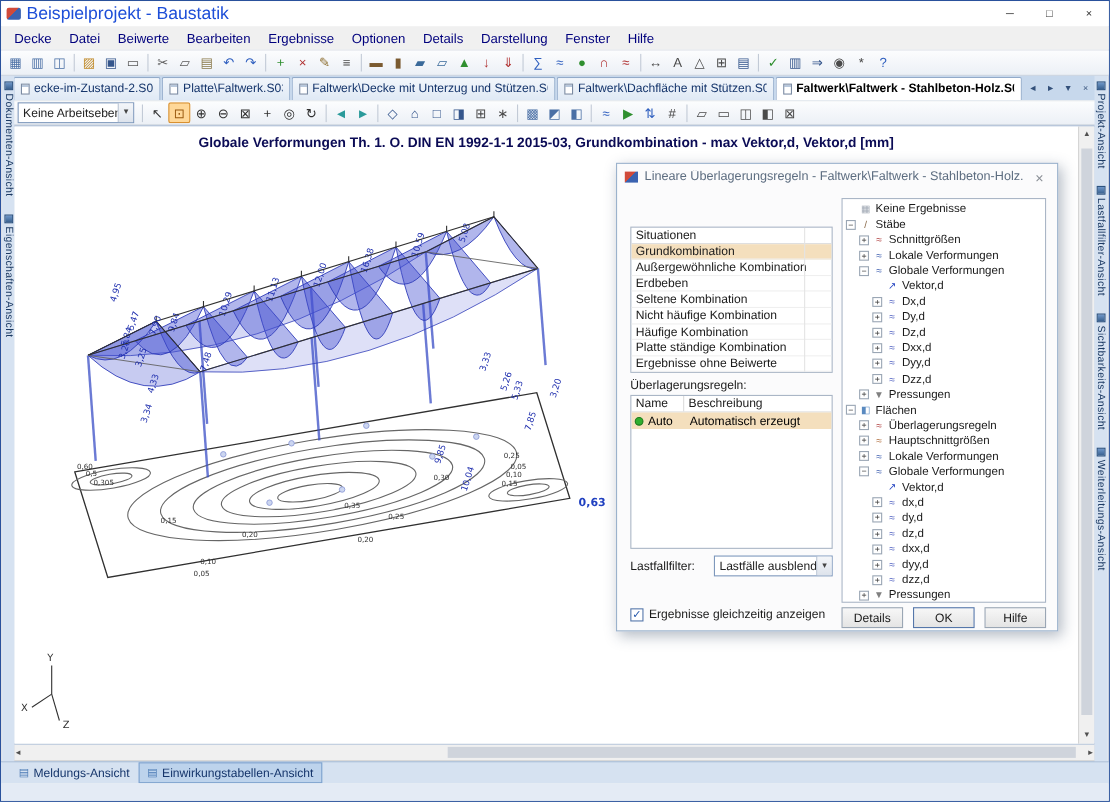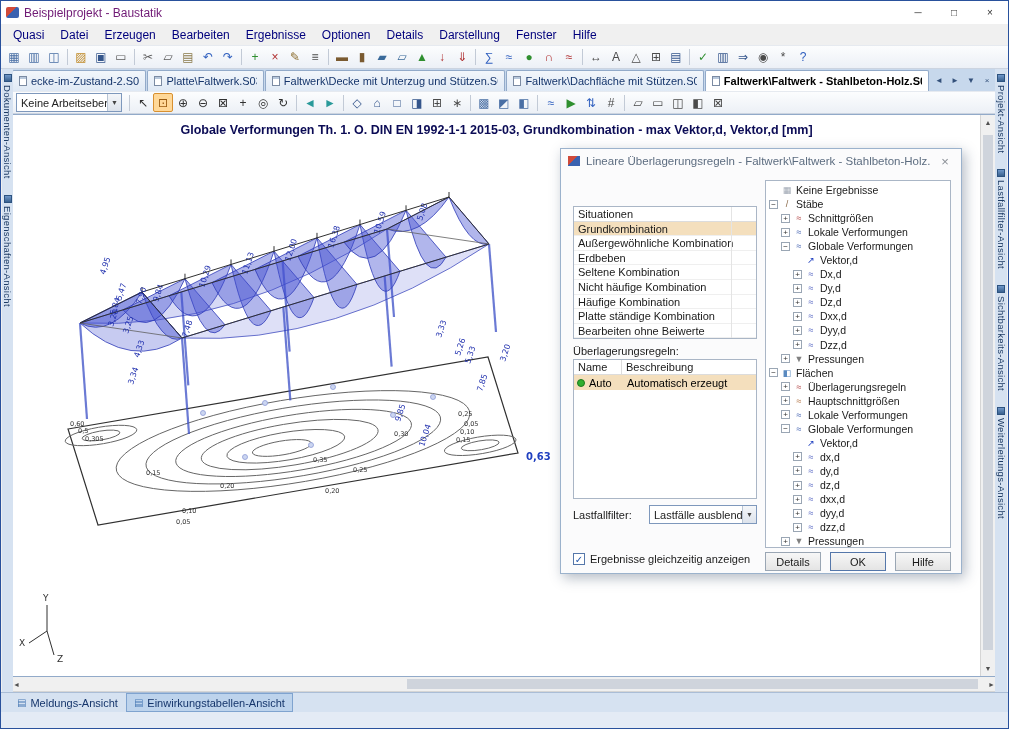--- a/index.html
+++ b/index.html
@@ -2,21 +2,21 @@
 <html><head>
 <meta charset="utf-8">
 <style>
   *{box-sizing:border-box;margin:0;padding:0}
   html,body{width:1009px;height:729px}
   body{font-family:"Liberation Sans","DejaVu Sans",sans-serif;position:relative;overflow:hidden;background:#e8eef7}
   .window{position:absolute;inset:0;border:1px solid #29519c;display:flex;flex-direction:column;background:#f0f0f0}
 
   .titlebar{height:23px;background:#fff;display:flex;align-items:center;padding-left:5px;flex:0 0 auto}
   .app-icon{width:13px;height:11px;margin-right:5px;background:linear-gradient(135deg,#d04a3a 0 45%,#3a62b0 45% 100%);border-radius:2px}
-  .title-text{font-size:12px;color:#701a75}
+  .title-text{font-size:16px;color:#1d4ed8}
   .win-controls{margin-left:auto;display:flex;height:100%}
   .win-btn{width:36px;display:flex;align-items:center;justify-content:center;font-size:10px;color:#333}
 
   .menubar{height:21px;display:flex;align-items:center;background:#f0f0f0;padding-left:4px;flex:0 0 auto}
   .menu-item{font-size:12px;color:#00007d;padding:2px 8px;white-space:nowrap}
 
   .toolbar{display:flex;align-items:center;background:linear-gradient(#fcfdfe,#ecf0f6);border-top:1px solid #e6eaf0;border-bottom:1px solid #ccd4e0;flex:0 0 auto}
   .t1{height:24px;padding-left:3px}
   .t2{height:23px;margin-left:11px;margin-right:12px;padding-left:2px}
   .ticon{width:20px;height:19px;display:flex;align-items:center;justify-content:center;font-size:12px;border:1px solid transparent;border-radius:2px;flex:0 0 auto}
@@ -108,23 +108,23 @@
     <span class="app-icon"></span>
     <span class="title-text">Beispielprojekt - Baustatik</span>
     <div class="win-controls">
       <span class="win-btn">─</span>
       <span class="win-btn">□</span>
       <span class="win-btn">×</span>
     </div>
   </div>
 
   <div class="menubar" id="menubar">
-      <span class="menu-item">Quasi</span>
+      <span class="menu-item">Decke</span>
       <span class="menu-item">Datei</span>
-      <span class="menu-item">Erzeugen</span>
+      <span class="menu-item">Beiwerte</span>
       <span class="menu-item">Bearbeiten</span>
       <span class="menu-item">Ergebnisse</span>
       <span class="menu-item">Optionen</span>
       <span class="menu-item">Details</span>
       <span class="menu-item">Darstellung</span>
       <span class="menu-item">Fenster</span>
       <span class="menu-item">Hilfe</span>
     </div>
 
   <div class="toolbar t1 icons-row" id="t1icons">
@@ -430,21 +430,21 @@
   <div class="situ-box">
     <div class="situ-row header">Situationen</div>
     <div id="situList">
         <div class="situ-row selected">Grundkombination</div>
         <div class="situ-row">Außergewöhnliche Kombination</div>
         <div class="situ-row">Erdbeben</div>
         <div class="situ-row">Seltene Kombination</div>
         <div class="situ-row">Nicht häufige Kombination</div>
         <div class="situ-row">Häufige Kombination</div>
         <div class="situ-row">Platte ständige Kombination</div>
-        <div class="situ-row">Bearbeiten ohne Beiwerte</div>
+        <div class="situ-row">Ergebnisse ohne Beiwerte</div>
       </div>
     <div class="situ-div"></div>
   </div>
 
   <div class="rules-label">Überlagerungsregeln:</div>
 
   <div class="rules-box">
     <div class="rules-head">
       <span class="col-name">Name</span>
       <span class="col-desc">Beschreibung</span>

